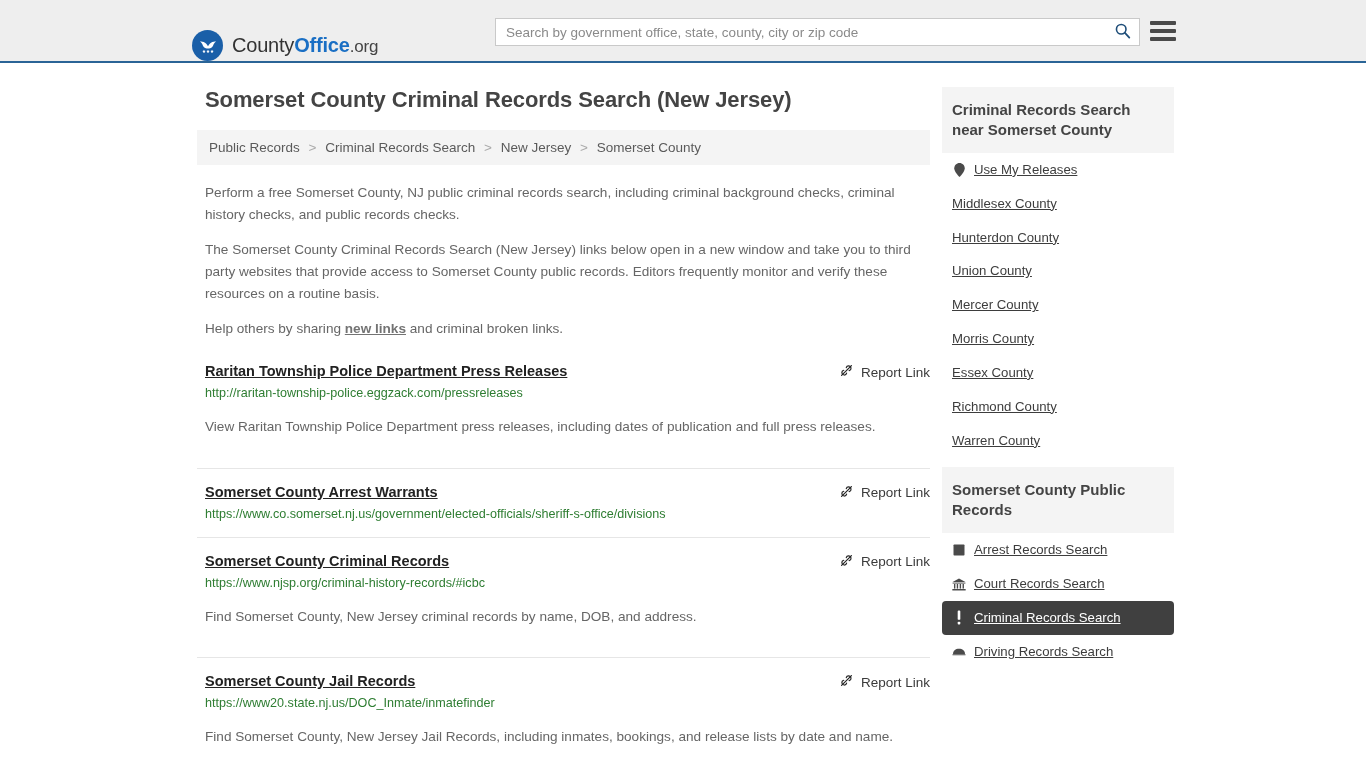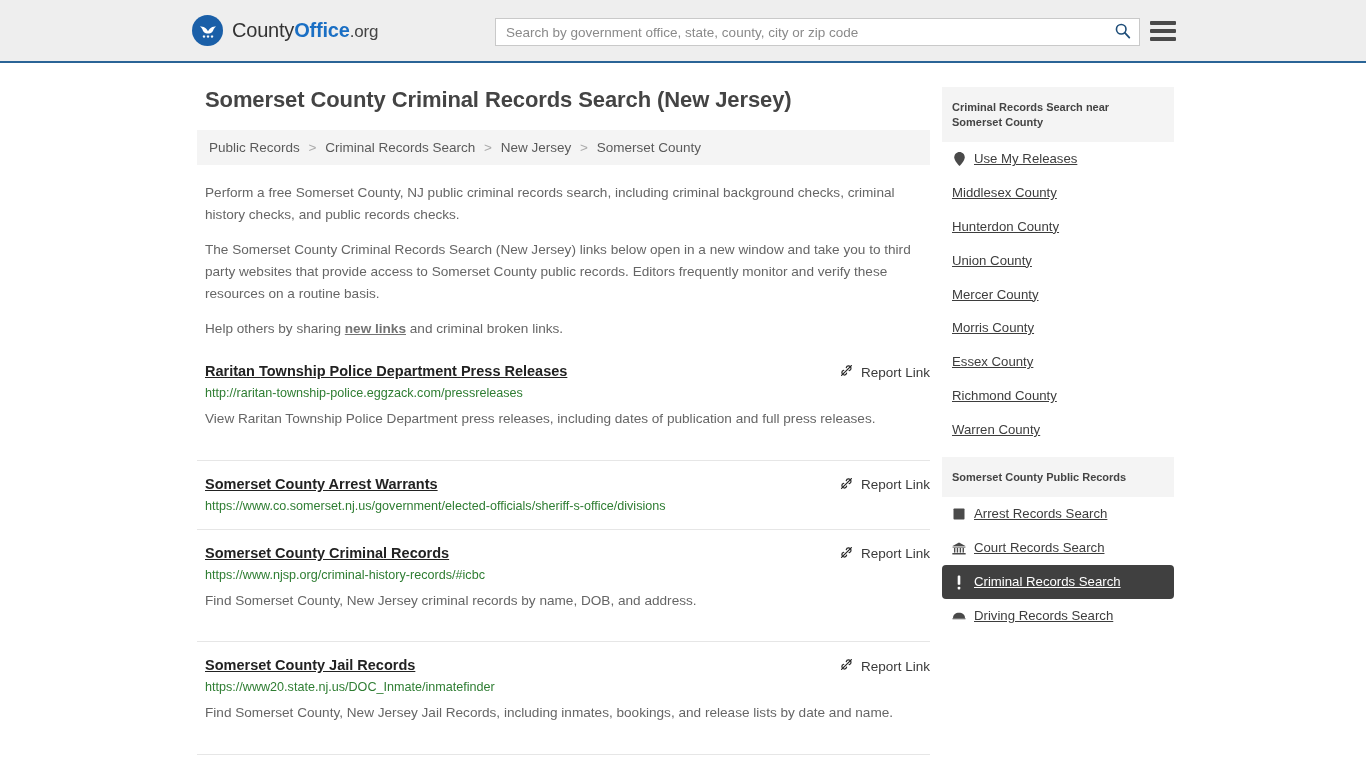--- a/index.html
+++ b/index.html
@@ -11,21 +11,21 @@
     font-family: "Liberation Sans", sans-serif;
     color: #555555;
   }
 
   
   #site-header {
     height: 63px;
     background: #eeeeee;
     border-bottom: 2px solid #2a6496;
     display: flex;
-    align-items: center;
+    align-items: flex-end;
     position: relative;
   }
   .brand {
     display: flex;
     align-items: center;
     margin-left: 192px;
     text-decoration: none;
   }
   .brand-mark {
     width: 31px; height: 31px;
@@ -181,30 +181,30 @@
     color: #2e7d32;
     font-size: 12.6px;
     margin-top: 5px;
     text-decoration: none;
     word-break: break-all;
   }
   .result-desc {
     font-size: 13.6px;
     line-height: 1.62;
     color: #666666;
-    margin-top: 8px;
+    margin-top: 16px;
     max-width: 710px;
   }
 
   
   .side-box { margin-bottom: 10px; }
   .side-head {
     background: #f4f4f4;
     padding: 13px 12px 13px 10px;
-    font-size: 11px;
+    font-size: 15px;
     font-weight: bold;
     color: #444444;
     line-height: 1.33;
   }
   .side-list { padding: 0; margin: 0; list-style: none; }
   .side-list li { display: block; }
   .side-link {
     display: flex;
     align-items: center;
     gap: 8px;

